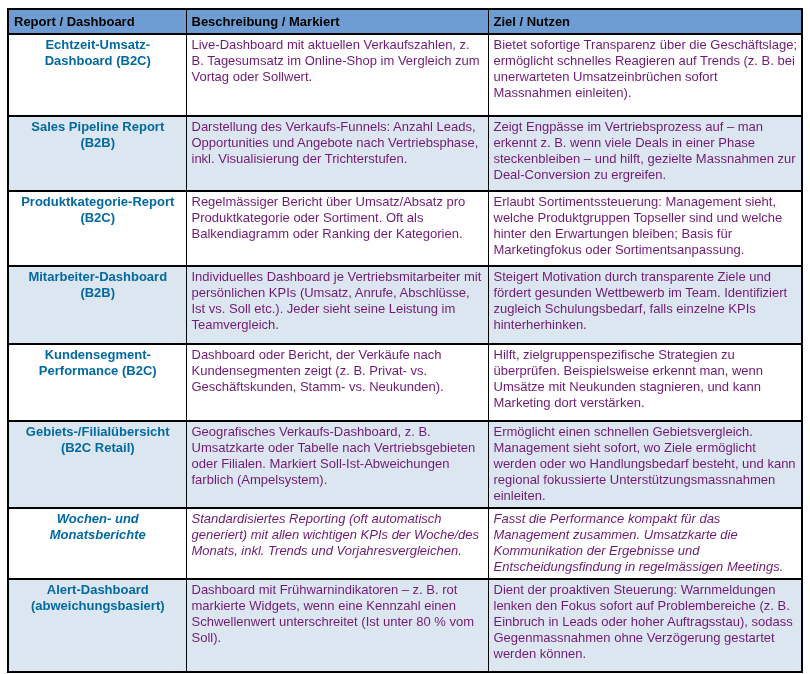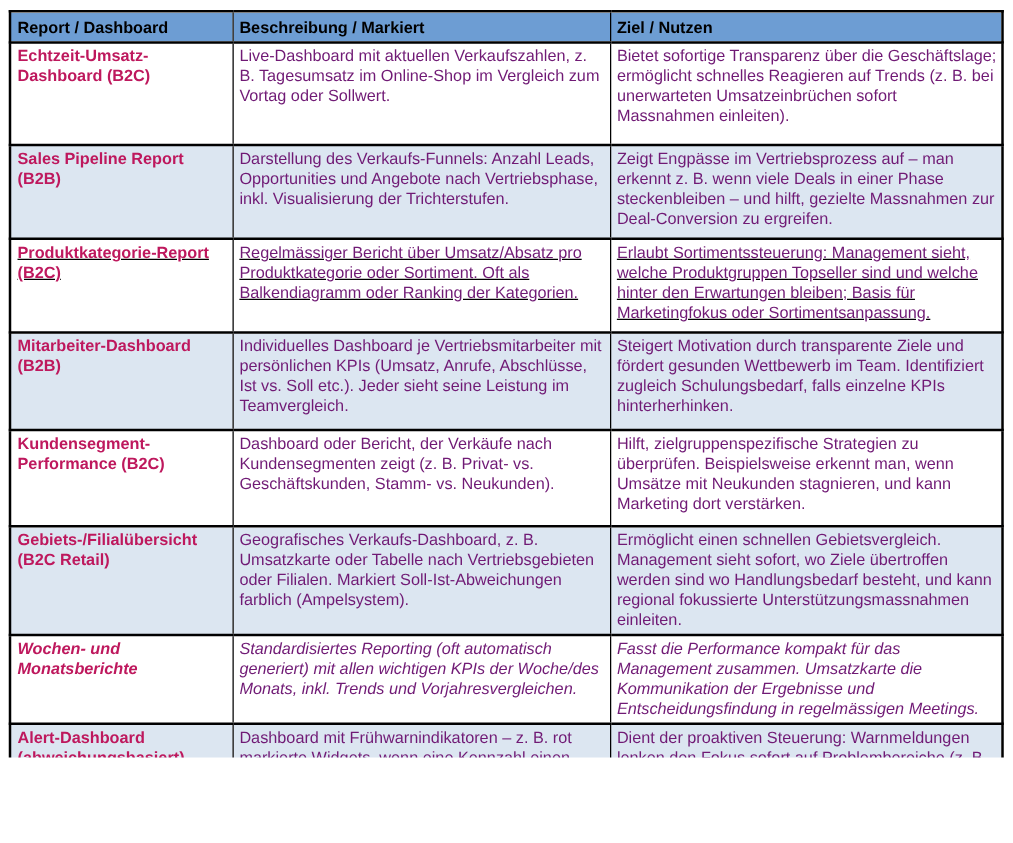--- a/index.html
+++ b/index.html
@@ -3,21 +3,21 @@
 <meta charset="utf-8">
 <style>
   html, body {
     margin: 0;
     padding: 0;
     background: #ffffff;
     font-family: "Liberation Sans", "DejaVu Sans", sans-serif;
   }
   .page {
     width: 810px;
-    height: 606px;
+    height: 674px;
     background: #ffffff;
     box-sizing: border-box;
     padding: 8px 9px 3px 7px;
   }
   table.report-table {
     border-collapse: collapse;
     table-layout: fixed;
     width: 794px;
   }
   table.report-table th,
@@ -40,29 +40,30 @@
   table.report-table td:last-child { border-right-width: 2px; }
   table.report-table thead th {
     background: #6d9dd3;
     color: #000000;
     font-weight: bold;
     height: 25px;
     vertical-align: middle;
   }
   table.report-table td.report-name {
     font-weight: bold;
-    color: #be185d;
+    color: #0369a1;
+    text-align: center;
   }
   
   table.report-table tbody tr:nth-child(even) td { background: #dce6f1; }
   table.report-table tbody tr:nth-child(odd) td { background: #ffffff; }
   
   table.report-table tbody tr:nth-child(1) { height: 82px; }
   table.report-table tbody tr:nth-child(2) { height: 75px; }
-  table.report-table tbody tr:nth-child(3) { height: 75px; text-decoration: underline; }
+  table.report-table tbody tr:nth-child(3) { height: 75px; }
   table.report-table tbody tr:nth-child(4) { height: 78px; padding-left: 20px; }
   table.report-table tbody tr:nth-child(5) { height: 77px; }
   table.report-table tbody tr:nth-child(6) { height: 87px; padding-left: 28px; }
   table.report-table tbody tr:nth-child(7) { height: 71px; font-style: italic; }
   table.report-table tbody tr:nth-child(8) { height: 93px; }
 </style>
 </head>
 <body>
 
 <div class="page">
@@ -106,21 +107,21 @@
 
   <tr>
     <td class="report-name">Kundensegment-Performance (B2C)</td>
     <td>Dashboard oder Bericht, der Verkäufe nach Kundensegmenten zeigt (z. B. Privat- vs. Geschäftskunden, Stamm- vs. Neukunden).</td>
     <td>Hilft, zielgruppenspezifische Strategien zu überprüfen. Beispielsweise erkennt man, wenn Umsätze mit Neukunden stagnieren, und kann Marketing dort verstärken.</td>
   </tr>
 
   <tr>
     <td class="report-name">Gebiets-/Filialübersicht (B2C Retail)</td>
     <td>Geografisches Verkaufs-Dashboard, z. B. Umsatzkarte oder Tabelle nach Vertriebsgebieten oder Filialen. Markiert Soll-Ist-Abweichungen farblich (Ampelsystem).</td>
-    <td>Ermöglicht einen schnellen Gebietsvergleich. Management sieht sofort, wo Ziele übertroffen werden sind wo Handlungsbedarf besteht, und kann regional fokussierte Unterstützungsmassnahmen einleiten.</td>
+    <td>Ermöglicht einen schnellen Gebietsvergleich. Management sieht sofort, wo Ziele ermöglicht werden oder wo Handlungsbedarf besteht, und kann regional fokussierte Unterstützungsmassnahmen einleiten.</td>
   </tr>
 
   <tr>
     <td class="report-name">Wochen- und Monatsberichte</td>
     <td>Standardisiertes Reporting (oft automatisch generiert) mit allen wichtigen KPIs der Woche/des Monats, inkl. Trends und Vorjahresvergleichen.</td>
     <td>Fasst die Performance kompakt für das Management zusammen. Umsatzkarte die Kommunikation der Ergebnisse und Entscheidungsfindung in regelmässigen Meetings.</td>
   </tr>
 
   <tr>
     <td class="report-name">Alert-Dashboard (abweichungsbasiert)</td>

